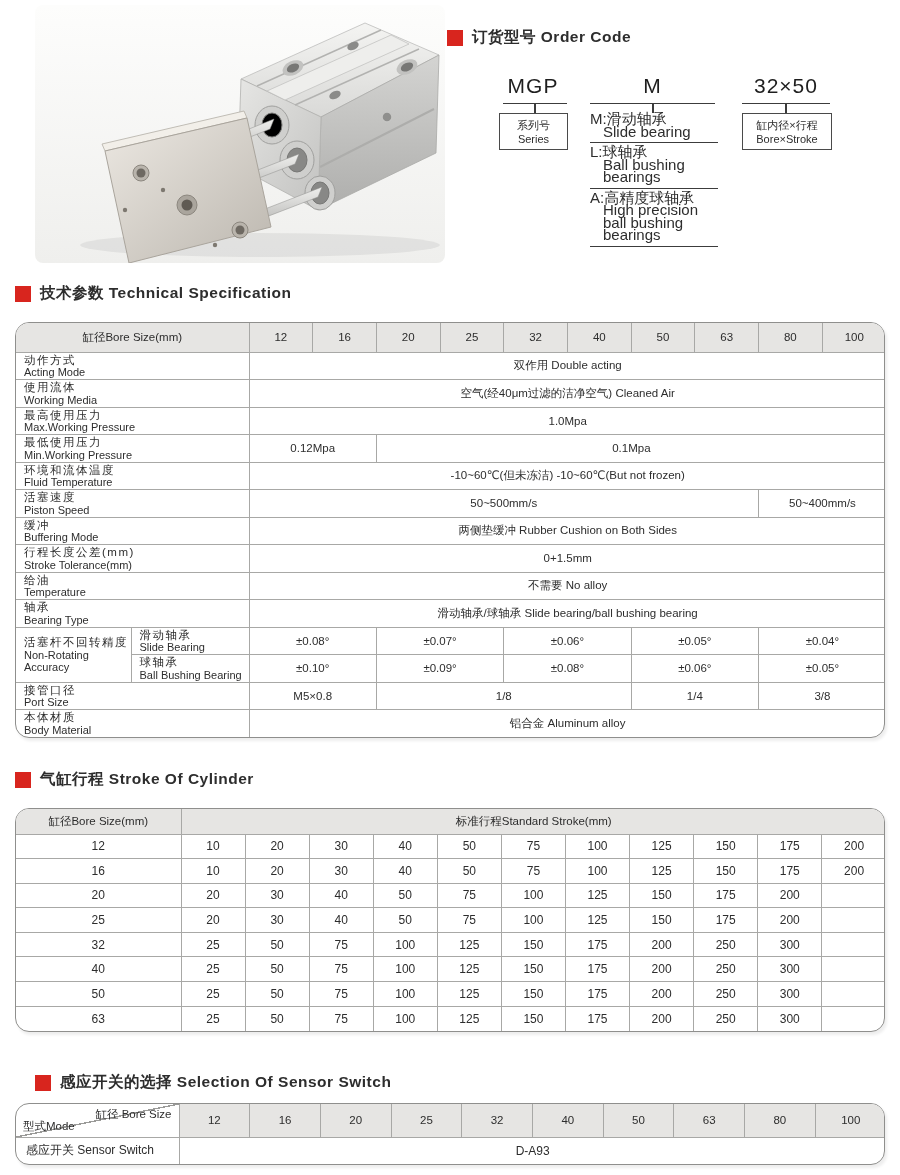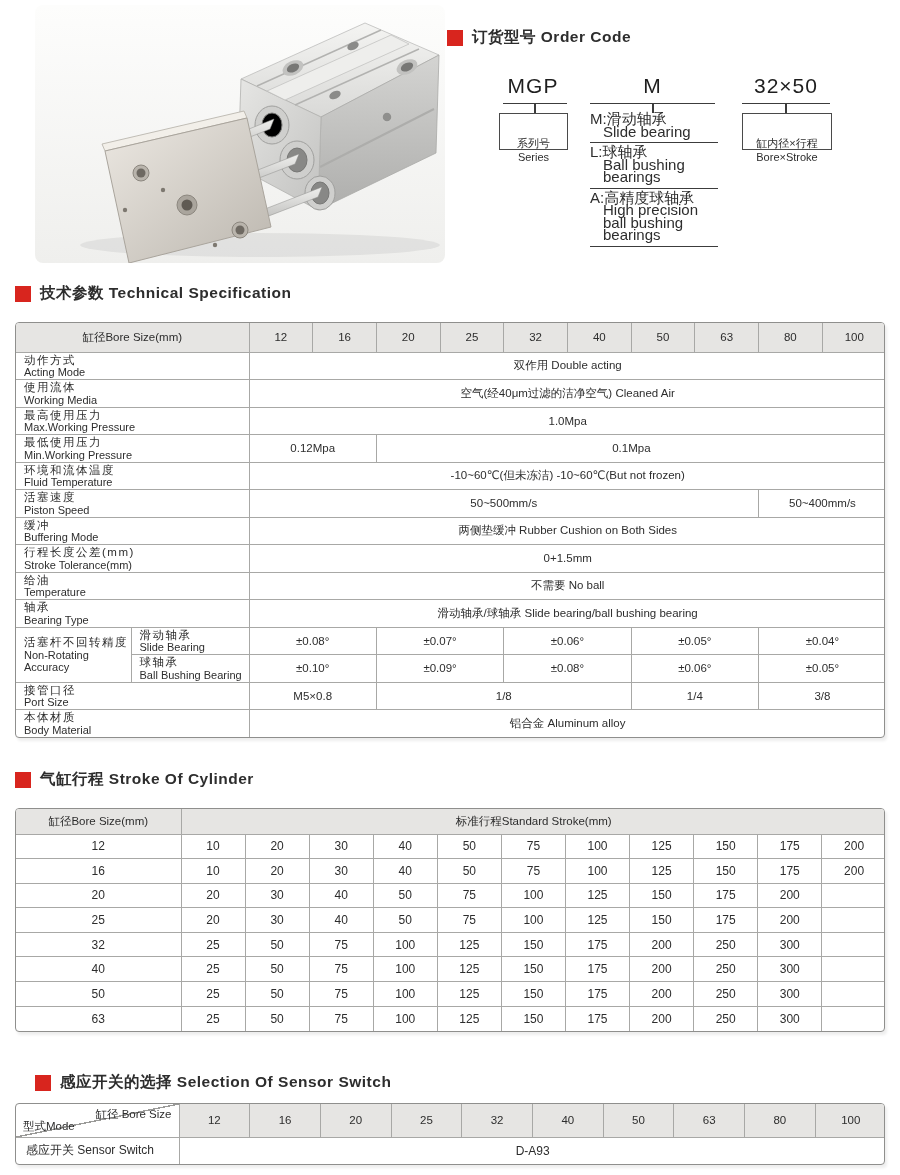--- a/index.html
+++ b/index.html
@@ -11,21 +11,21 @@
     color:#2d2d2d;
   }
   
   .sec-title { position:absolute; display:flex; align-items:center; gap:9px; }
   .bullet { width:16px; height:16px; background:#d8251e; flex:0 0 auto; }
   .sec-title .t { font-size:15.5px; font-weight:bold; letter-spacing:0.5px; white-space:nowrap; }
 
   
   .tbl-wrap {
     position:absolute; left:15px; width:870px;
-    border:1px solid #8f8f8d; border-radius:4px; overflow:hidden;
+    border:1px solid #8f8f8d; border-radius:14px; overflow:hidden;
     background:#fff; box-shadow:2px 3px 3px rgba(0,0,0,0.07);
   }
   table.grid { border-collapse:collapse; border-style:hidden; table-layout:fixed; width:100%; }
   table.grid td, table.grid th {
     border:1px solid #a8a8a6; text-align:center; vertical-align:middle;
     font-size:11.5px; font-weight:normal; padding:1px 2px; overflow:hidden;
   }
   .hd { background:#e6e5e3; font-size:12px; }
   #spec-table th { height:29px; }
   #spec-table td { height:26px; }
@@ -46,21 +46,21 @@
   .diag-bottom { position:absolute; bottom:3px; left:7px; font-size:11.5px; }
   .slbl { padding-left:10px !important; text-align:left !important; }
 
   
   .abs { position:absolute; }
   .code { font-size:21px; letter-spacing:1px; text-align:center; color:#1e1e1e; }
   .uline { border-top:1.5px solid #3c3c3c; height:0; }
   .tick { width:1.5px; height:10px; background:#3c3c3c; }
   .ocbox {
     border:1px solid #4a4a4a; text-align:center; font-size:11px;
-    line-height:14px; padding-top:22px;
+    line-height:14px; padding-top:4px;
   }
   .optlist { font-size:15px; line-height:12.5px; }
   .opt { border-bottom:1.5px solid #3c3c3c; padding:3px 0 4px 0; }
   .opt .ind { padding-left:13px; display:block; }
 </style>
 </head>
 <body>
 
 <div class="page">
 
@@ -285,21 +285,21 @@
               <div class="zh">行程长度公差(mm)</div>
               <div class="en">Stroke Tolerance(mm)</div>
             </td>
             <td colspan="10">0+1.5mm</td>
           </tr>
           <tr>
             <td colspan="2" class="lbl">
               <div class="zh">给油</div>
               <div class="en">Temperature</div>
             </td>
-            <td colspan="10">不需要 No ball</td>
+            <td colspan="10">不需要 No alloy</td>
           </tr>
           <tr>
             <td colspan="2" class="lbl">
               <div class="zh">轴承</div>
               <div class="en">Bearing Type</div>
             </td>
             <td colspan="10">滑动轴承/球轴承 Slide bearing/ball bushing bearing</td>
           </tr>
           <tr>
             <td rowspan="2" class="lbl">

